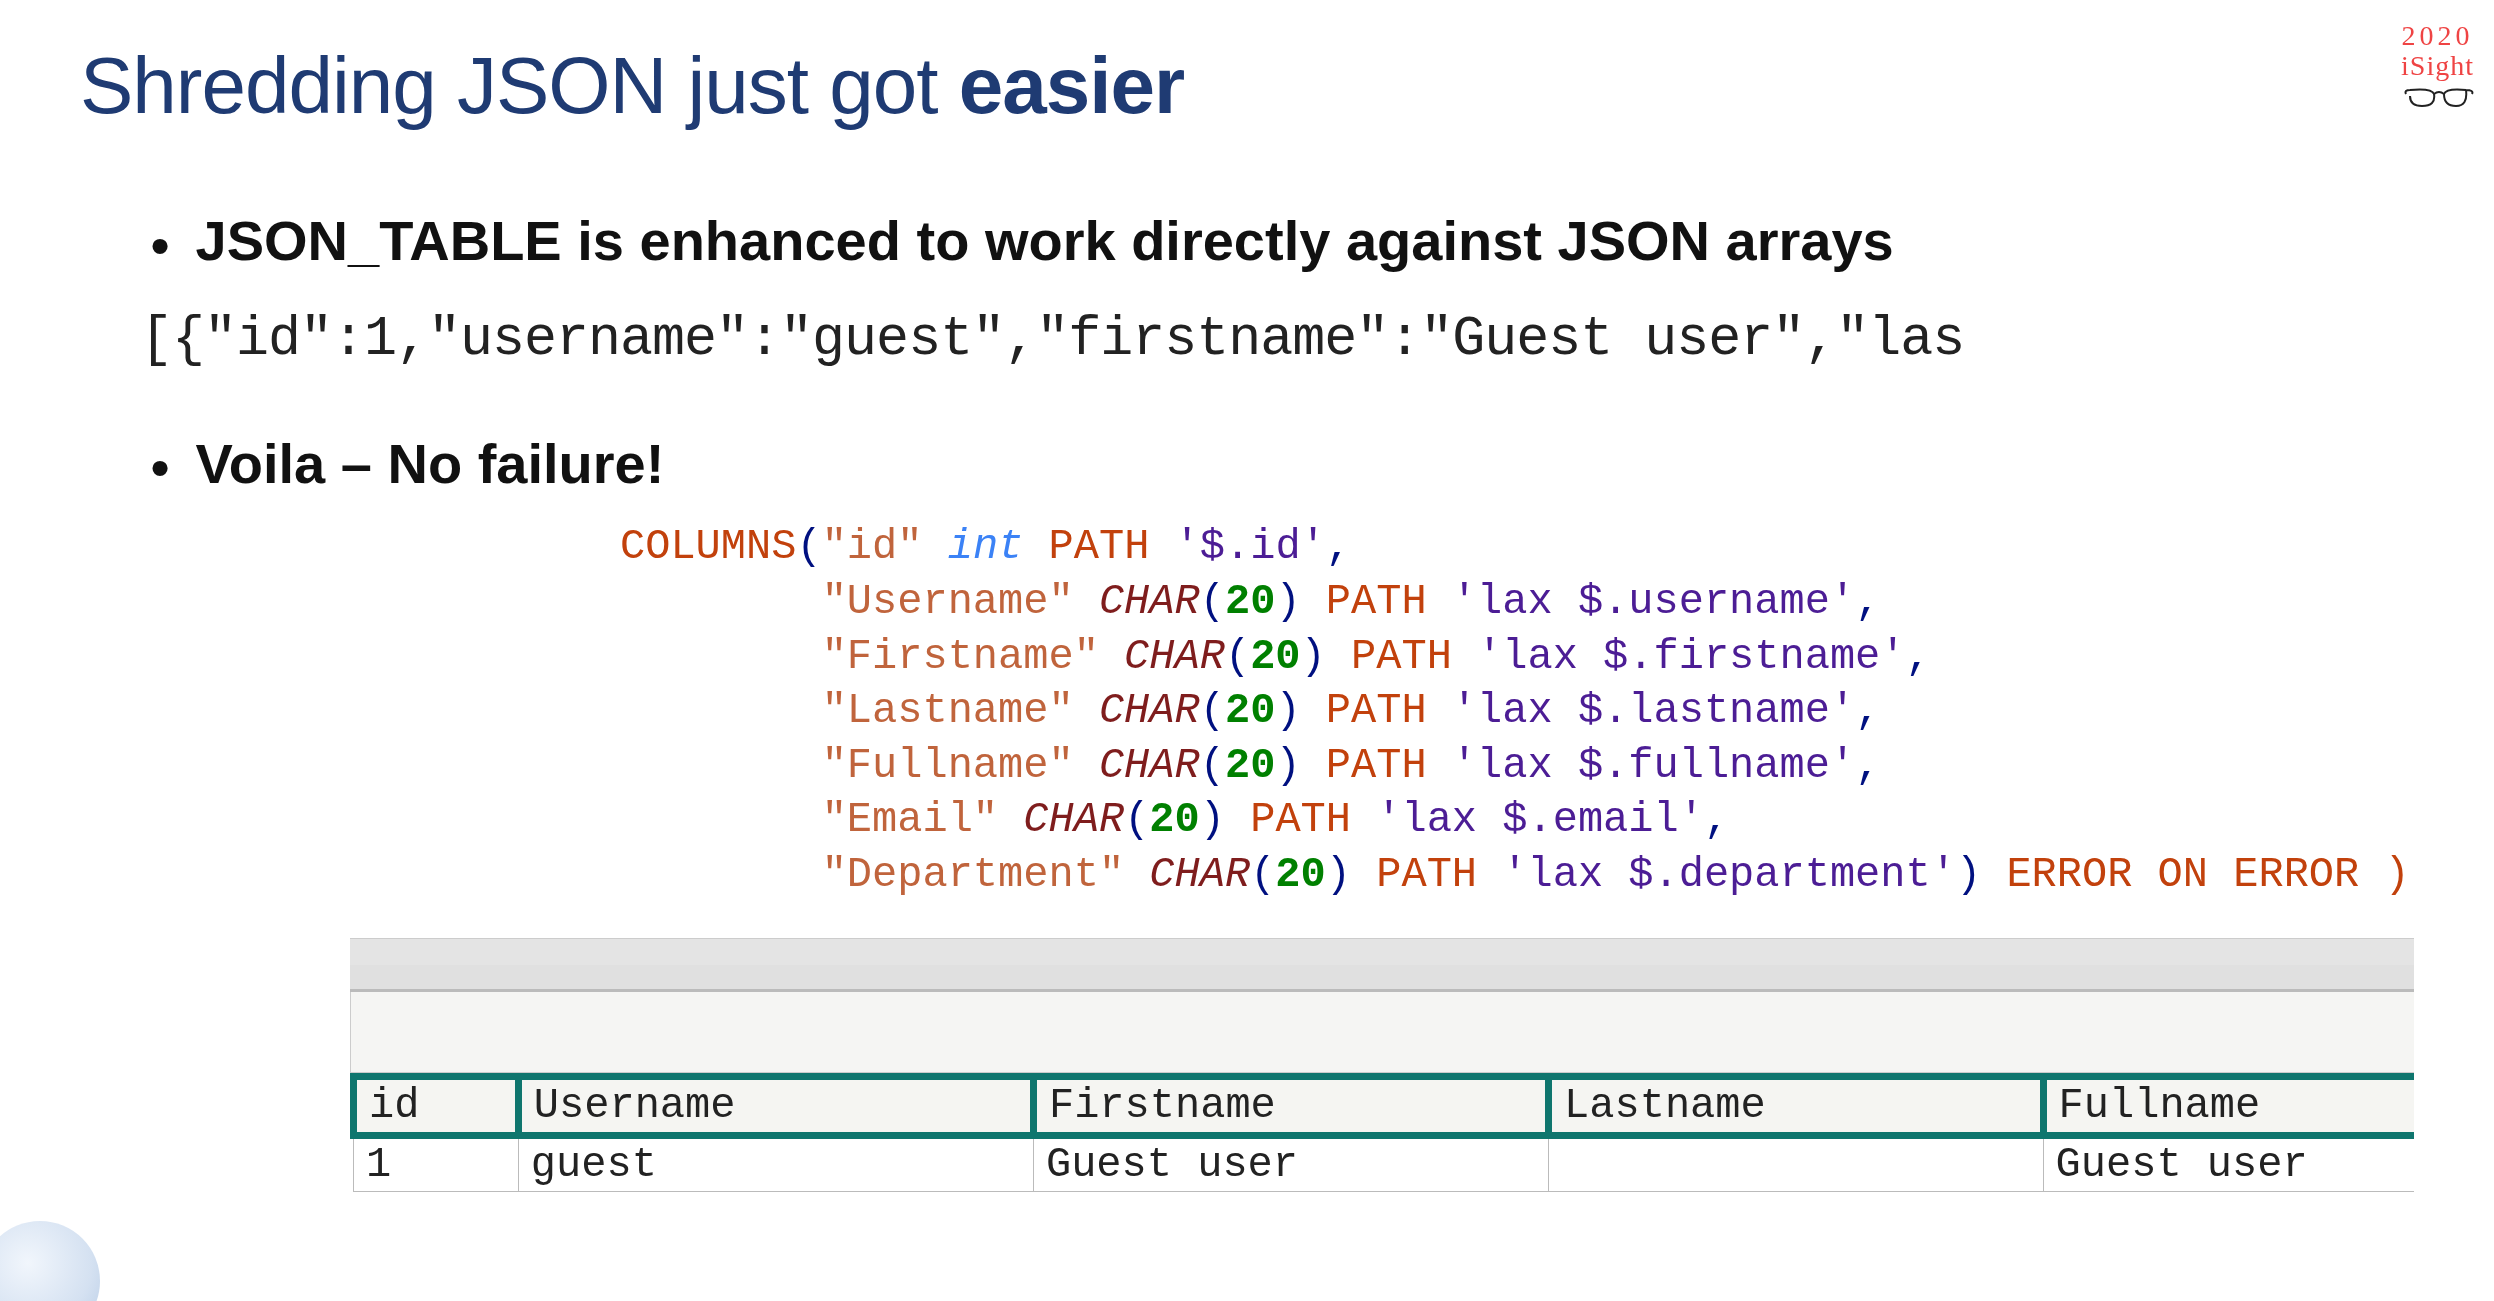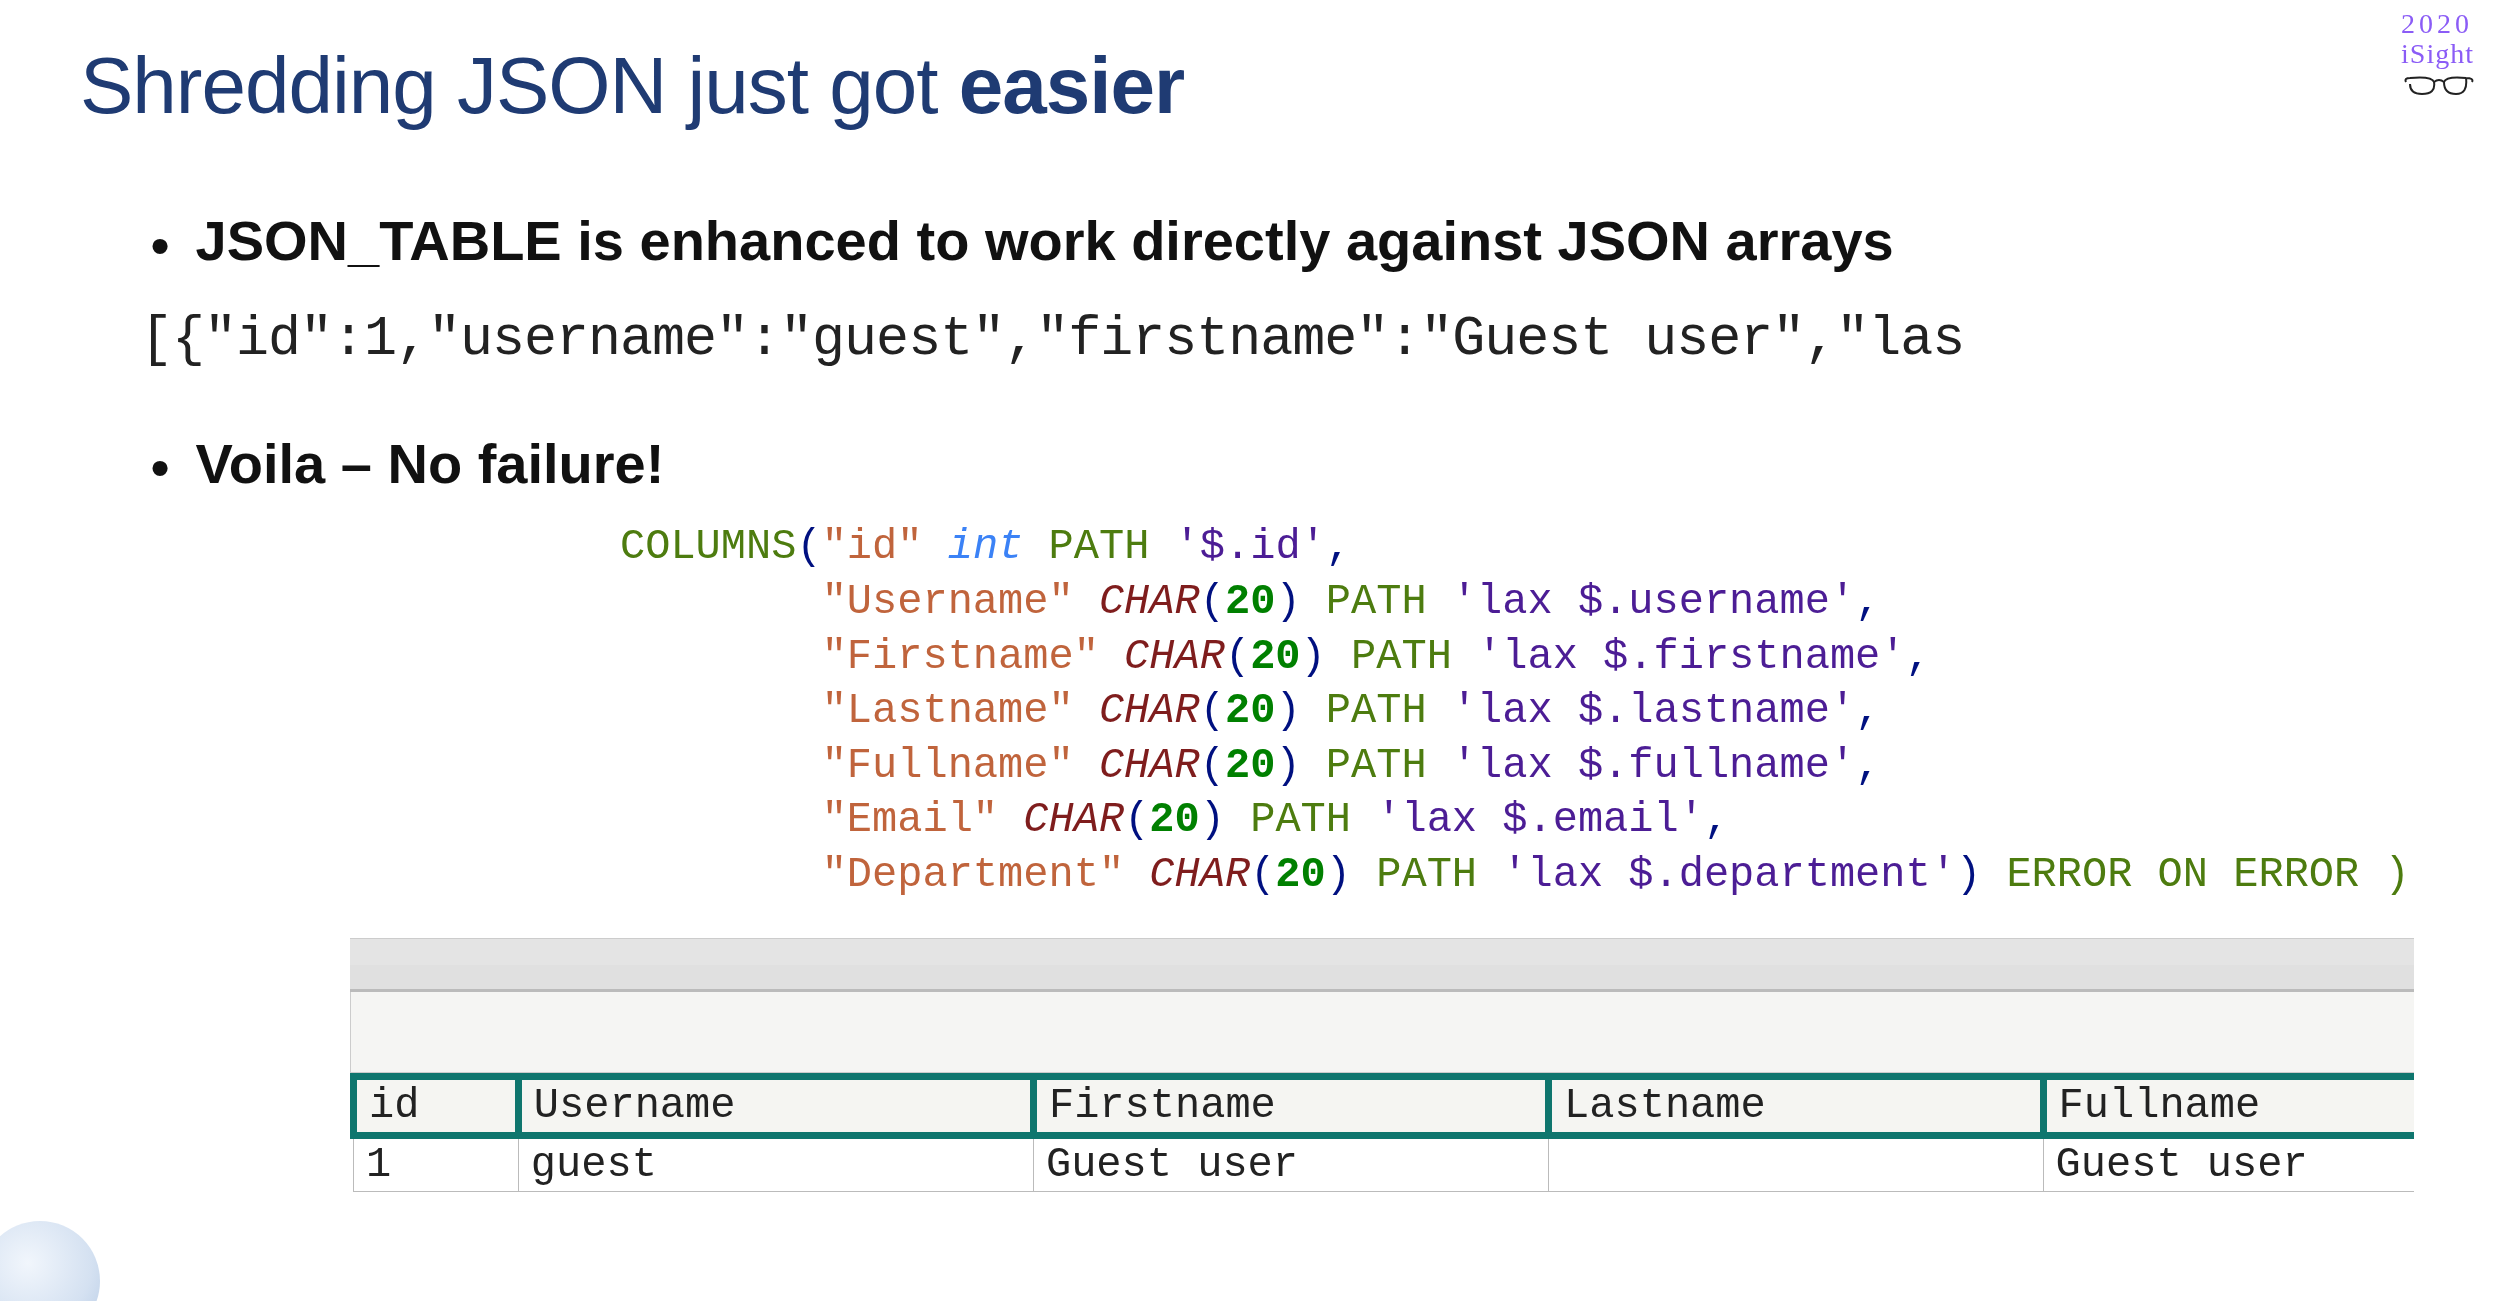--- a/index.html
+++ b/index.html
@@ -22,25 +22,25 @@
     font-weight: 300;
     color: #1F3B73;
     letter-spacing: -1px;
     margin-top: 10px;
   }
   .title b {
     font-weight: 700;
   }
   .logo {
     position: absolute;
-    top: 10px;
+    top: 22px;
     right: 20px;
-    text-align: left;
+    text-align: center;
     font-family: Georgia, "Times New Roman", serif;
-    color: #8b5cf6;
+    color: #ef4444;
   }
   .logo .year {
     font-size: 28px;
     letter-spacing: 4px;
     line-height: 1;
   }
   .logo .isight {
     font-size: 28px;
     letter-spacing: 1px;
     line-height: 1;
@@ -78,21 +78,21 @@
   }
   .code-block {
     font-family: "Courier New", Courier, monospace;
     font-size: 42px;
     line-height: 1.3;
     white-space: pre;
     margin-left: 480px;
     margin-top: -10px;
     overflow: hidden;
   }
-  .kw-blue { color: #4d7c0f; }
+  .kw-blue { color: #c2410c; }
   .kw-navy { color: #001080; }
   .kw-green-i { color: #3b82f6; font-style: italic; }
   .kw-brown { color: #7f1d1d; font-style: italic; font-weight: 400; }
   .kw-brown-l { color: #4c1d95; }
   .kw-nbold { font-weight: 700; color: #008000; }
   .lit-str { color: #C0643C; }
   .table-area {
     margin-left: 210px;
     margin-right: 0;
     margin-top: 35px;

